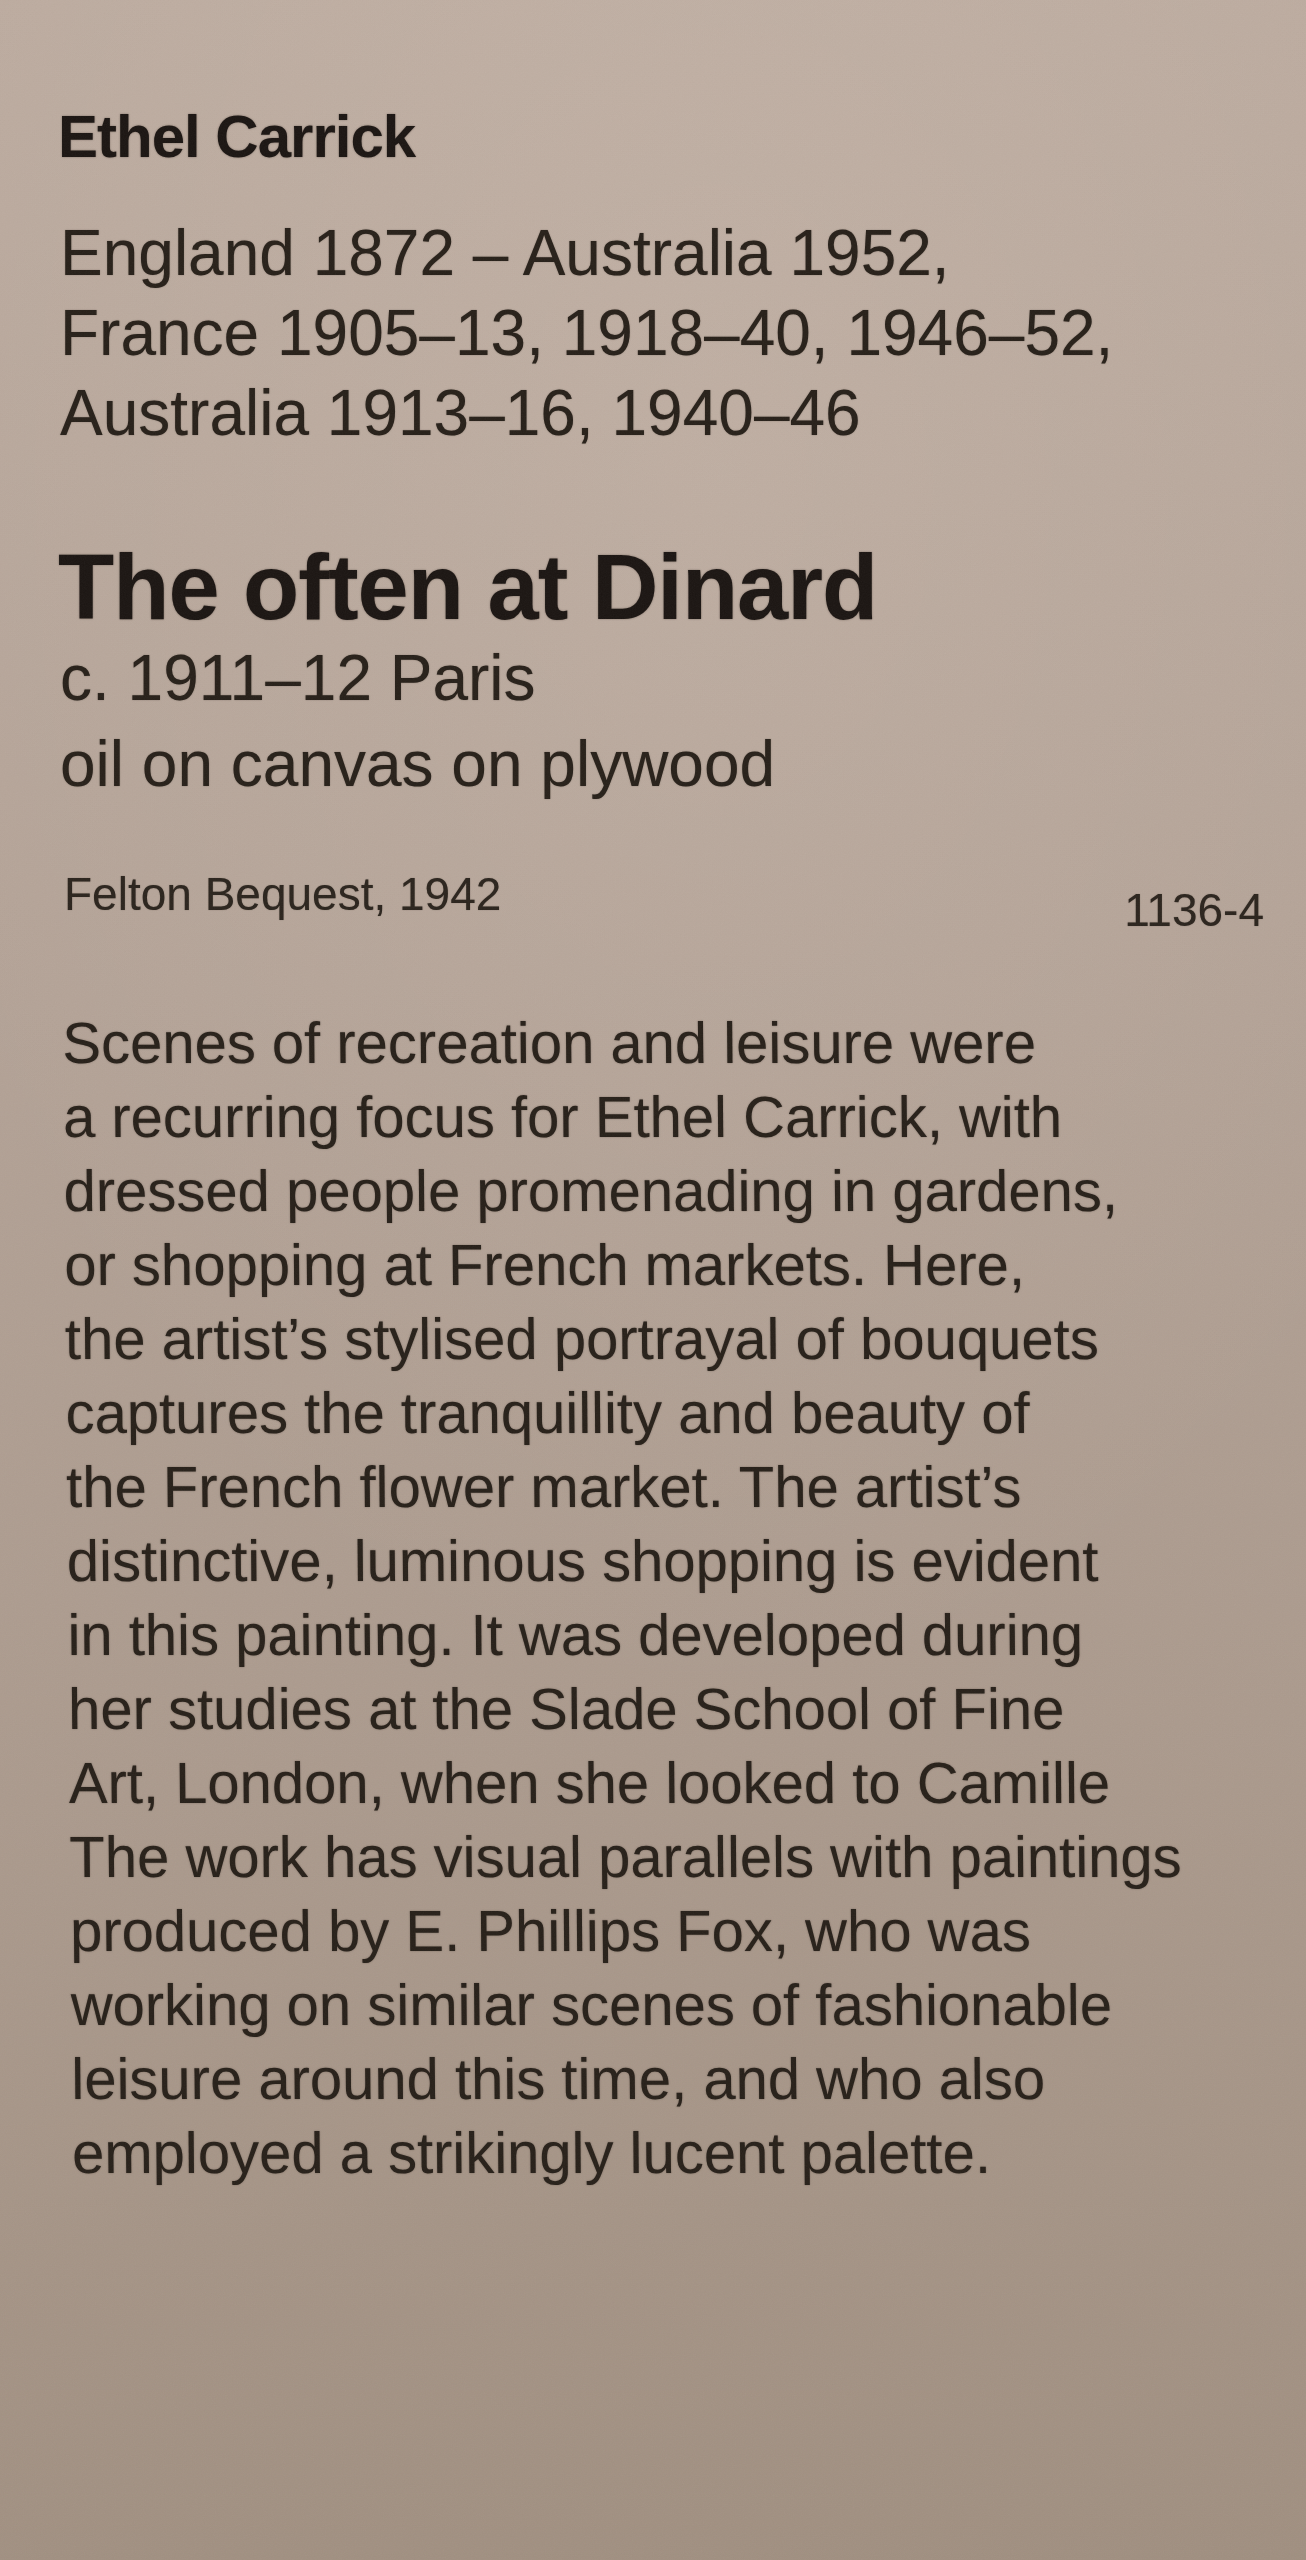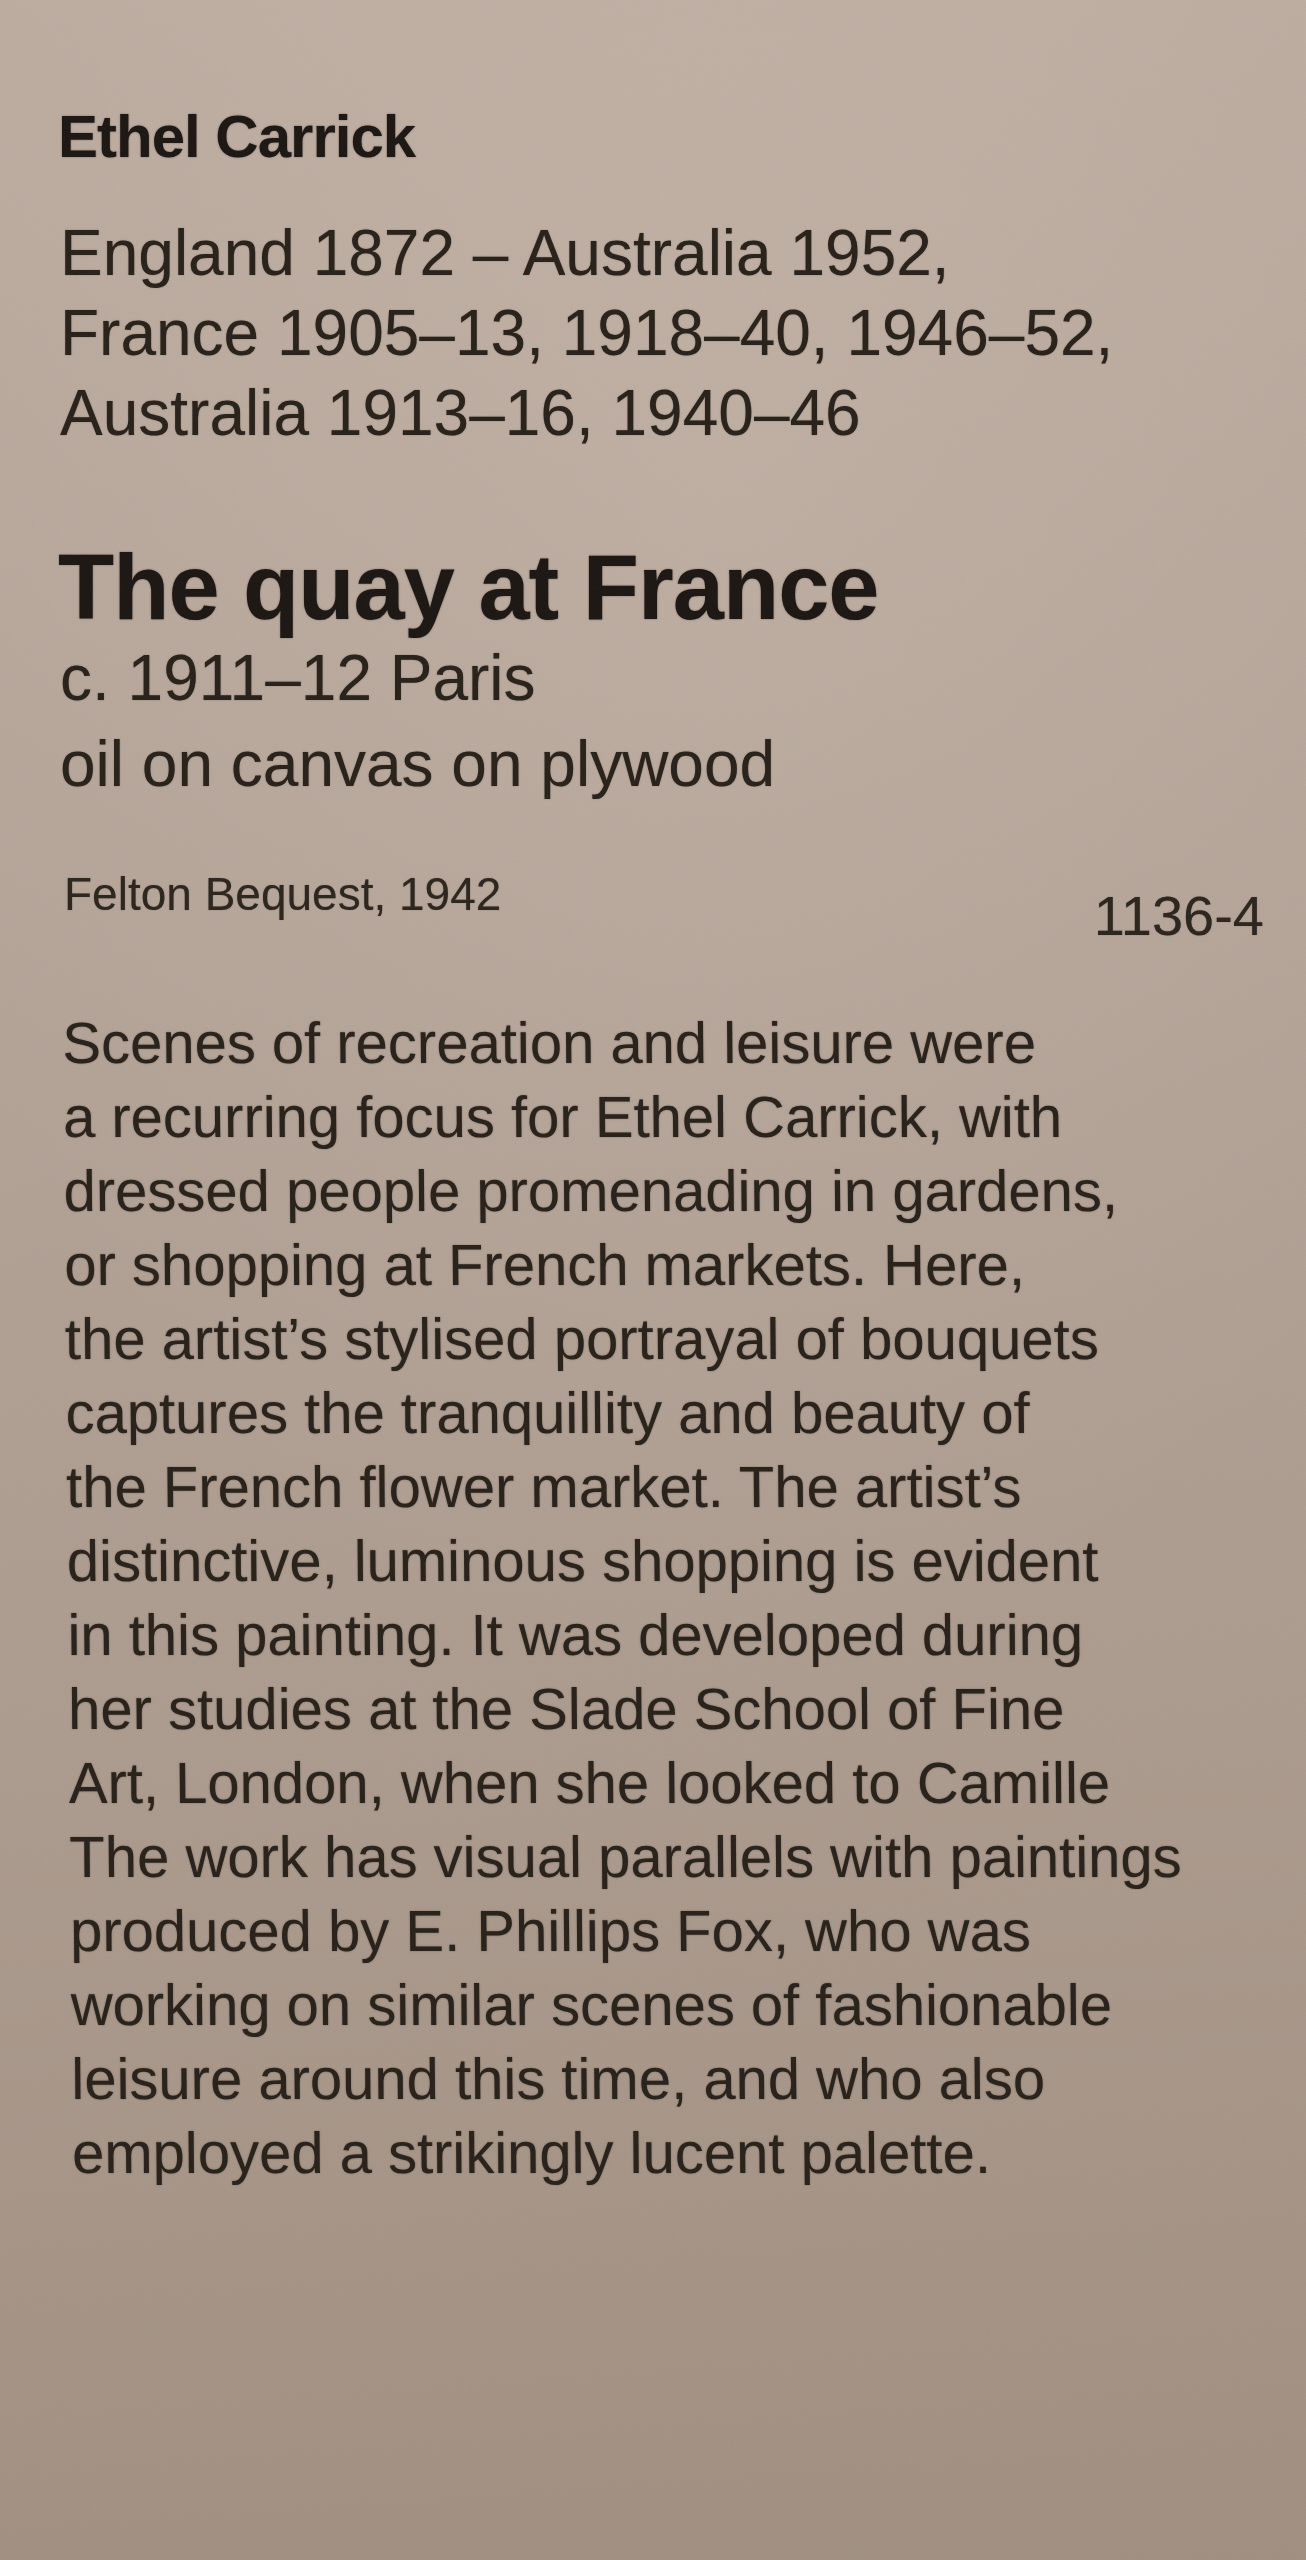--- a/index.html
+++ b/index.html
@@ -52,21 +52,21 @@
     text-shadow:0 0 1.5px rgba(35,25,18,0.40);
   }
   .credit-line{
     position:absolute;left:64px;top:869px;
     font-size:46px;line-height:1.1;
     color:var(--ink-credit);
     text-shadow:0 0 1.2px rgba(35,25,18,0.40);
   }
   .accession-number{
     position:absolute;right:42px;top:885px;
-    font-size:56px;line-height:1.1;
+    font-size:46px;line-height:1.1;
     color:var(--ink-credit);
     text-shadow:0 0 1.2px rgba(35,25,18,0.40);
   }
   .description{
     position:absolute;left:62px;top:1006px;width:1200px;
     font-size:58px;line-height:74px;
     color:var(--ink-body);
     text-shadow:0 0 1.8px rgba(35,25,18,0.42);
     transform:skewX(0.5deg);
     transform-origin:top left;
@@ -81,21 +81,21 @@
 <div class="label">
 
   <h1 class="artist-name">Ethel Carrick</h1>
 
   <div class="artist-dates">
     <div>England 1872 – Australia 1952,</div>
     <div>France 1905–13, 1918–40, 1946–52,</div>
     <div>Australia 1913–16, 1940–46</div>
   </div>
 
-  <h2 class="work-title">The quay at France</h2>
+  <h2 class="work-title">The often at Dinard</h2>
 
   <div class="work-meta">
     <div>c. 1911–12 Paris</div>
     <div>oil on canvas on plywood</div>
   </div>
 
   <div class="credit-line">Felton Bequest, 1942</div>
   <div class="accession-number">1136-4</div>
 
   <div class="description">

